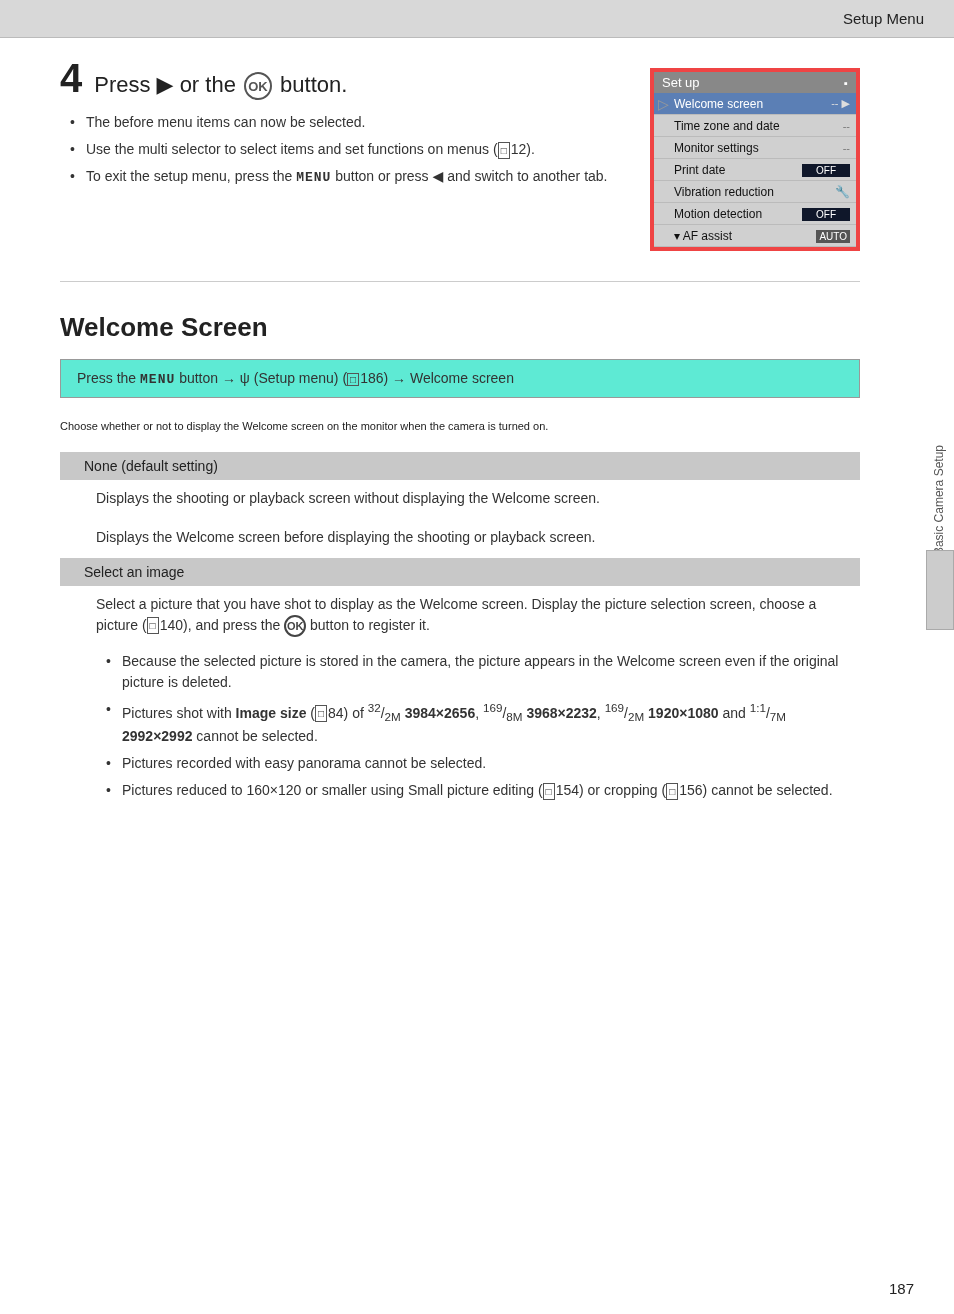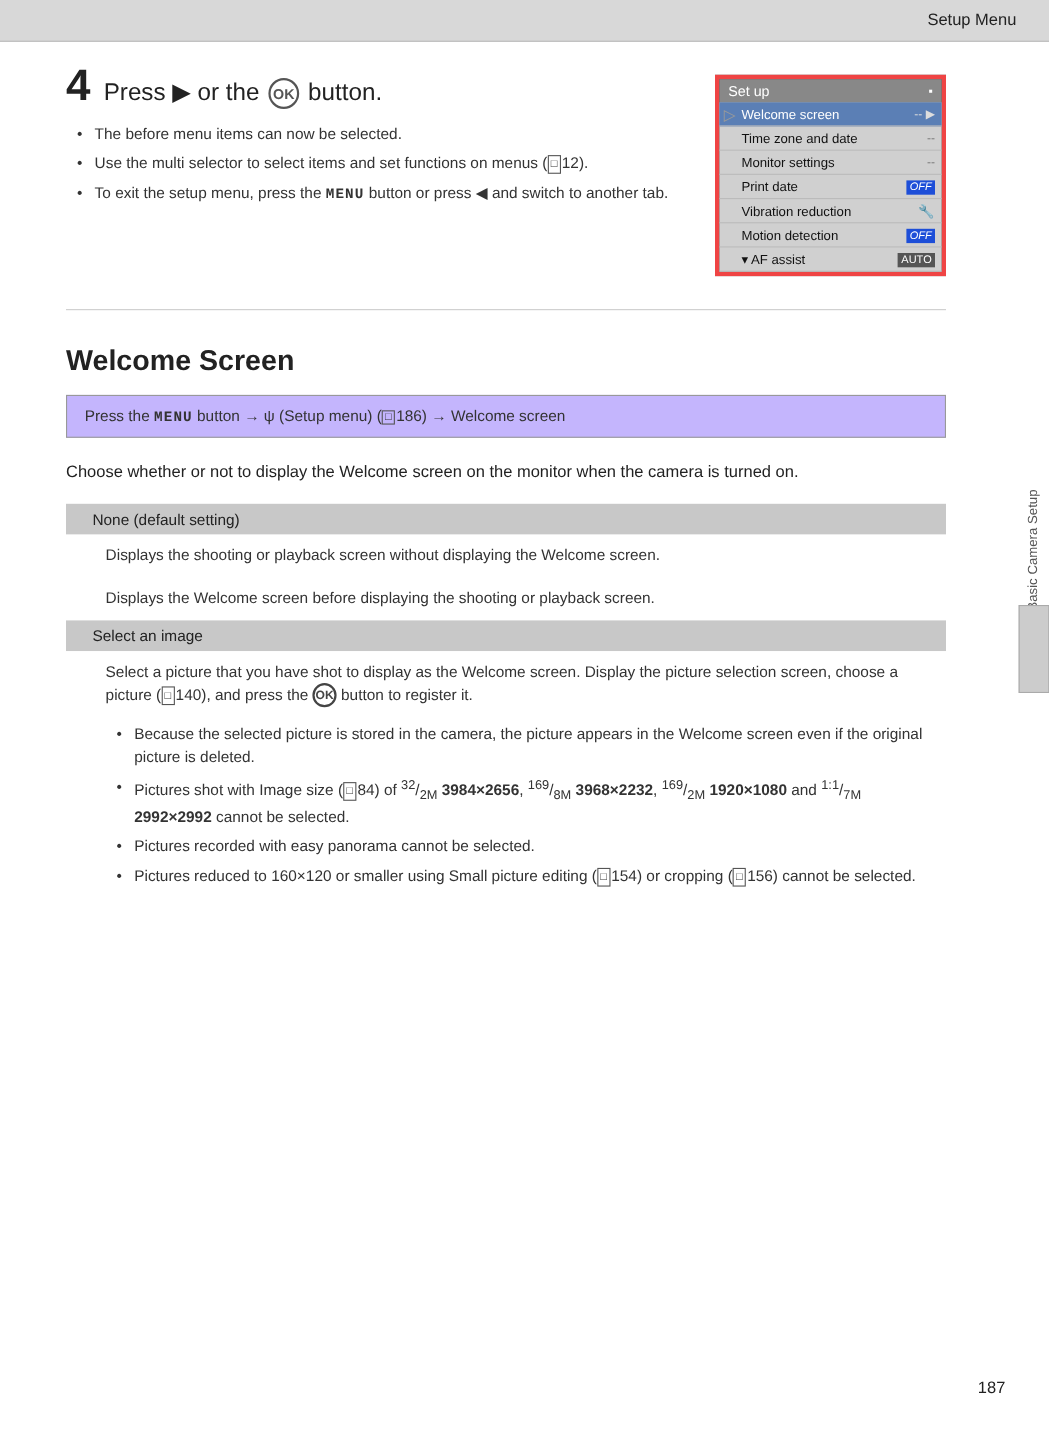--- a/index.html
+++ b/index.html
@@ -172,25 +172,25 @@
       color: #222;
       margin-bottom: 16px;
     }
 
     .nav-hint-box {
       border: 1px solid #999;
       padding: 10px 16px;
       font-size: 14px;
       color: #333;
       margin-bottom: 20px;
-      background: #c4b5fd;
+      background: #5eead4;
     }
 
     .section-intro {
-      font-size: 15px;
+      font-size: 11px;
       line-height: 1.6;
       color: #222;
       margin-bottom: 16px;
     }
 
     .option-header {
       background: #c8c8c8;
       padding: 6px 24px;
       font-size: 14px;
       font-weight: normal;
@@ -235,21 +235,21 @@
       top: 550px;
       width: 28px;
       height: 80px;
       background: #ccc;
       border: 1px solid #aaa;
     }
 
     
     .page-number {
       position: absolute;
-      bottom: 44px;
+      bottom: 17px;
       right: 40px;
       font-size: 15px;
       color: #222;
     }
 
     .sub-bullets {
       list-style: none;
       padding-left: 10px;
       margin-top: 14px;
     }
@@ -269,42 +269,41 @@
 
     .book-icon {
       display: inline-block;
       border: 1px solid #555;
       font-size: 10px;
       padding: 0 2px;
       margin-right: 1px;
       vertical-align: middle;
     }
 
-    .bold-text { font-weight: normal; }
+    .bold-text { font-weight: bold; }
 
     .setup-row-with-icon {
       position: relative;
     }
 
     .row-side-marker {
       position: absolute;
       left: 4px;
       top: 50%;
       transform: translateY(-50%);
       font-size: 14px;
       color: #999;
     }
 
     .dashes { color: #777; font-size: 11px; }
     .off-label { 
-      background: #1d4ed8; 
+      background: #0f172a; 
       color: #fff; 
       font-size: 10px; 
-      padding: 1px 3px;
-      font-style: italic;
+      padding: 1px 14px;
     }
     .auto-label {
       background: #555;
       color: #fff;
       font-size: 10px;
       padding: 1px 3px;
     }
     .vib-icon {
       font-size: 12px;
     }

